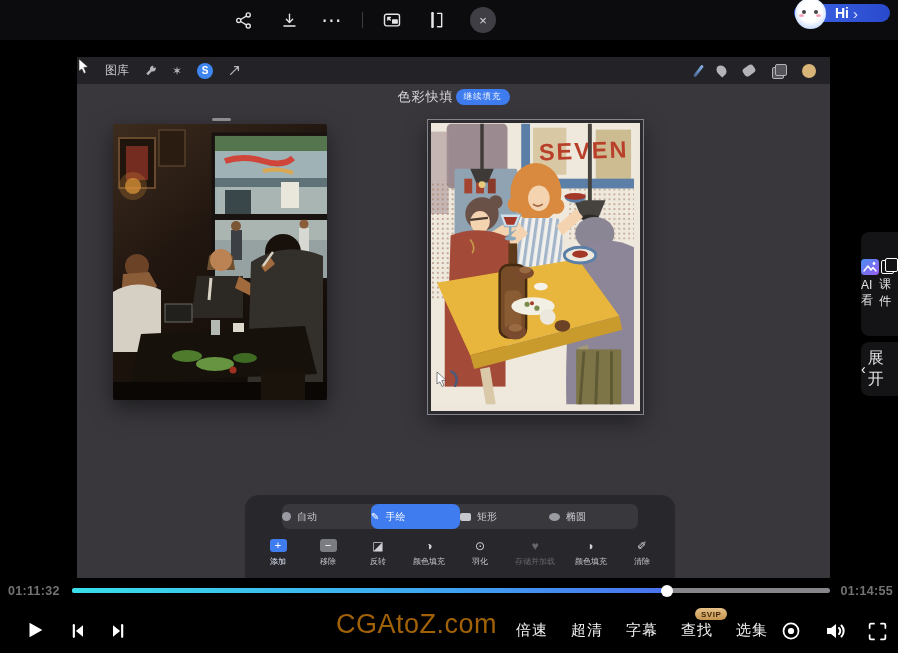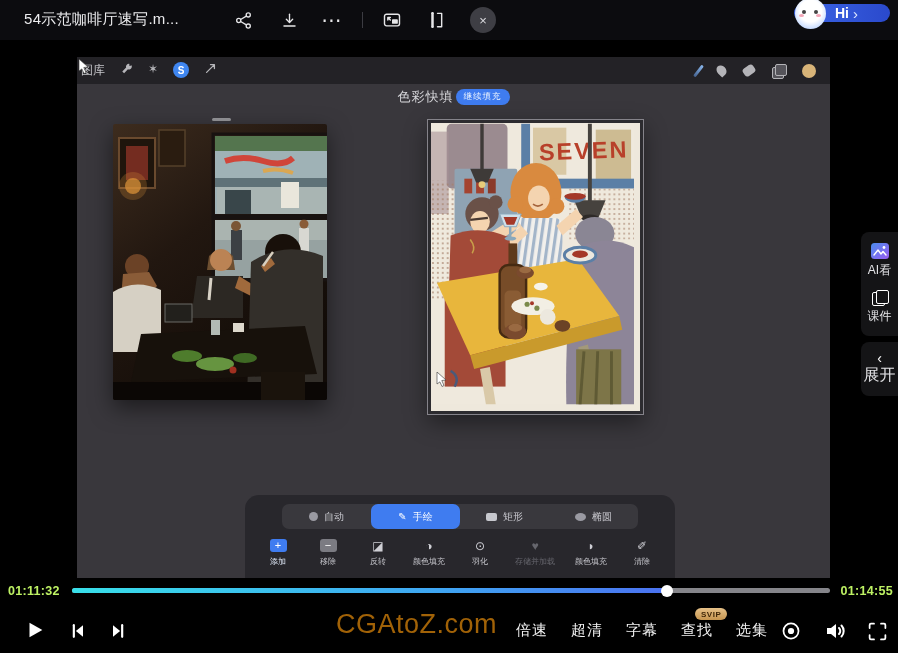--- a/index.html
+++ b/index.html
@@ -25,21 +25,21 @@
   .mascot .e2{left:19px;top:12px;width:4px;height:4px;background:#444}
   .mascot .c1{left:4px;top:16px;width:5px;height:3px}
   .mascot .c2{left:21px;top:16px;width:5px;height:3px}
   .hipill .hi{color:#fff;font-size:14px;font-weight:bold;margin-left:9px}
   .hipill .chev{color:#dfe8ff;font-size:15px;margin-left:4px}
 
   
   .video{position:absolute;left:0;top:40px;width:898px;height:540px;background:#000}
   .app{position:absolute;left:77px;top:17px;width:753px;height:521px;background:#39373c;overflow:hidden}
   .app-toolbar{position:absolute;left:0;top:0;width:100%;height:27px;background:#232226;display:flex;align-items:center;justify-content:space-between}
-  .atl{display:flex;align-items:flex-start;gap:15px;margin-left:4px;color:#c6c6ca;font-size:12px}
+  .atl{display:flex;align-items:center;gap:15px;margin-left:28px;color:#c6c6ca;font-size:12px}
   .atr{display:flex;align-items:center;gap:17px;margin-right:14px}
   .s-badge{width:16px;height:16px;border-radius:50%;background:#3f86f0;color:#fff;font-size:10px;font-weight:bold;
     display:flex;align-items:center;justify-content:center}
   .brush-line{width:3px;height:14px;border-radius:2px;background:linear-gradient(#8ab8ee,#44618e);transform:rotate(38deg)}
   .smudge{width:9px;height:11px;background:#b4b4b8;border-radius:50% 50% 50% 0;transform:rotate(-45deg)}
   .eraser{width:12px;height:9px;background:#b4b4b8;border-radius:3px;transform:rotate(-35deg)}
   .layers{position:relative;width:13px;height:13px}
   .layers i{position:absolute;width:10px;height:10px;border:1.4px solid #b4b4b8;border-radius:2px;background:#55545a}
   .layers .l1{left:0;top:3px}.layers .l2{left:3px;top:0}
   .swatch{width:14px;height:14px;border-radius:50%;background:#d8b478}
@@ -48,66 +48,65 @@
   .hbadge{background:#3f7cf0;color:#eaf2ff;font-size:8.5px;padding:2px 8px;border-radius:9px;letter-spacing:1px}
   .drag-handle{position:absolute;left:135px;top:61px;width:19px;height:3px;border-radius:2px;background:#96969a}
   .photo-panel{position:absolute;left:36px;top:67px;width:214px;height:276px;border-radius:2px;overflow:hidden;
     box-shadow:0 8px 22px rgba(0,0,0,.5)}
   .illu-panel{position:absolute;left:351px;top:63px;width:209px;height:288px;background:#eee8dc;border:3px solid #2c2b2f;
     outline:1px solid #85838a;box-shadow:0 8px 22px rgba(0,0,0,.45)}
 
   
   .sel-toolbar{position:absolute;left:168px;top:438px;width:430px;height:83px;background:#28272c;border-radius:14px 14px 0 0}
   .modes{width:356px;height:25px;margin:9px auto 0;background:#39383d;border-radius:7px;display:flex}
-  .mode{flex:1;display:flex;align-items:center;justify-content:center;gap:6px;color:#c9c9cf;font-size:10px}
+  .mode{flex:1;display:flex;align-items:center;gap:6px;color:#c9c9cf;font-size:10px}
   .mode.active{background:#3f7cf0;border-radius:7px;color:#fff}
   .mi-circle{width:9px;height:9px;border-radius:50%;background:#9a9aa2}
   .mi-rect{width:11px;height:8px;border-radius:2px;background:#c7c8ce}
   .mi-ell{width:11px;height:8px;border-radius:50%;background:#9a9aa2}
   .mode.active .mi{color:#fff}
   .actions{display:flex;justify-content:space-between;padding:9px 18px 0}
   .act{display:flex;flex-direction:column;align-items:center;gap:3px;color:#c6c6cc;font-size:8px;min-width:30px}
   .act .ic{height:15px;display:flex;align-items:center;justify-content:center;font-size:12px;color:#cfcfd5}
   .act .sq{width:17px;height:13px;border-radius:3px;background:#7b7b82;color:#fff;font-size:11px;line-height:12px;text-align:center}
   .act.blue .sq{background:#3f7cf0}
   .act.blue{color:#e2ebfb}
   .act.dim,.act.dim .ic{color:#66666d}
 
   
   .side-block{position:absolute;right:0;width:37px;background:#141416;border-radius:8px 0 0 8px;color:#e3e3e6;
-    display:flex;flex-direction:column;align-items:center}
+    display:flex;align-items:center}
   .sb1{top:232px;height:104px;justify-content:space-evenly}
   .sb2{top:342px;height:54px;justify-content:center;gap:2px}
   .side-item{display:flex;flex-direction:column;align-items:center;gap:3px;font-size:12px}
   .book{position:relative;width:16px;height:15px}
   .book i{position:absolute;width:11px;height:12px;border:1.6px solid #fff;border-radius:2px}
   .book .b1{left:0;top:2px}.book .b2{left:4px;top:0;background:#141416}
   .chev-l{font-size:14px;color:#fff;line-height:10px}
 
   
-  .time{position:absolute;top:584px;color:#bef264;font-size:12.5px;font-weight:bold;letter-spacing:.3px}
+  .time{position:absolute;top:584px;color:#737373;font-size:12.5px;font-weight:bold;letter-spacing:.3px}
   .ptrack{position:absolute;left:72px;top:588px;width:758px;height:5px;border-radius:3px;background:#85858a}
   .pfill{position:absolute;left:0;top:0;height:5px;border-radius:3px;
     background:linear-gradient(90deg,#38dfe9 0%,#3fa5f2 62%,#4b72f0 100%)}
   .phandle{position:absolute;top:-3.5px;width:12px;height:12px;border-radius:50%;background:#fff}
   .ctrl{position:absolute;display:flex;align-items:center;justify-content:center}
   .ctrl svg{stroke:#fff;fill:none;stroke-width:2;stroke-linecap:round;stroke-linejoin:round}
   .watermark{position:absolute;left:336px;top:609px;font-size:27px;color:#a16207;letter-spacing:.5px}
   .pmenu{position:absolute;left:516px;top:621px;display:flex;gap:23px}
   .pmenu .mi-item{position:relative;color:#f2f2f2;font-size:15px;letter-spacing:1px}
   .svip{position:absolute;top:-13px;left:14px;background:linear-gradient(#e6c188,#c6954f);color:#402708;
     font-size:8px;font-weight:bold;padding:1.5px 6px;border-radius:7px;letter-spacing:.5px}
 
   .cursor{position:absolute;pointer-events:none}
 </style>
 </head>
 <body>
 
 <div class="topbar">
-  <span class="tb-title">54示范咖啡厅速写.m...</span>
 
   <button class="tb-ic" style="left:229px">
     <svg width="19" height="19" viewBox="0 0 24 24">
       <circle cx="18" cy="5" r="2.6"></circle>
         <circle cx="6" cy="12" r="2.6"></circle>
         <circle cx="18" cy="19" r="2.6"></circle>
       <line x1="8.4" y1="10.8" x2="15.6" y2="6.4"></line>
         <line x1="8.4" y1="13.2" x2="15.6" y2="17.6"></line>
     </svg>
   </button>

